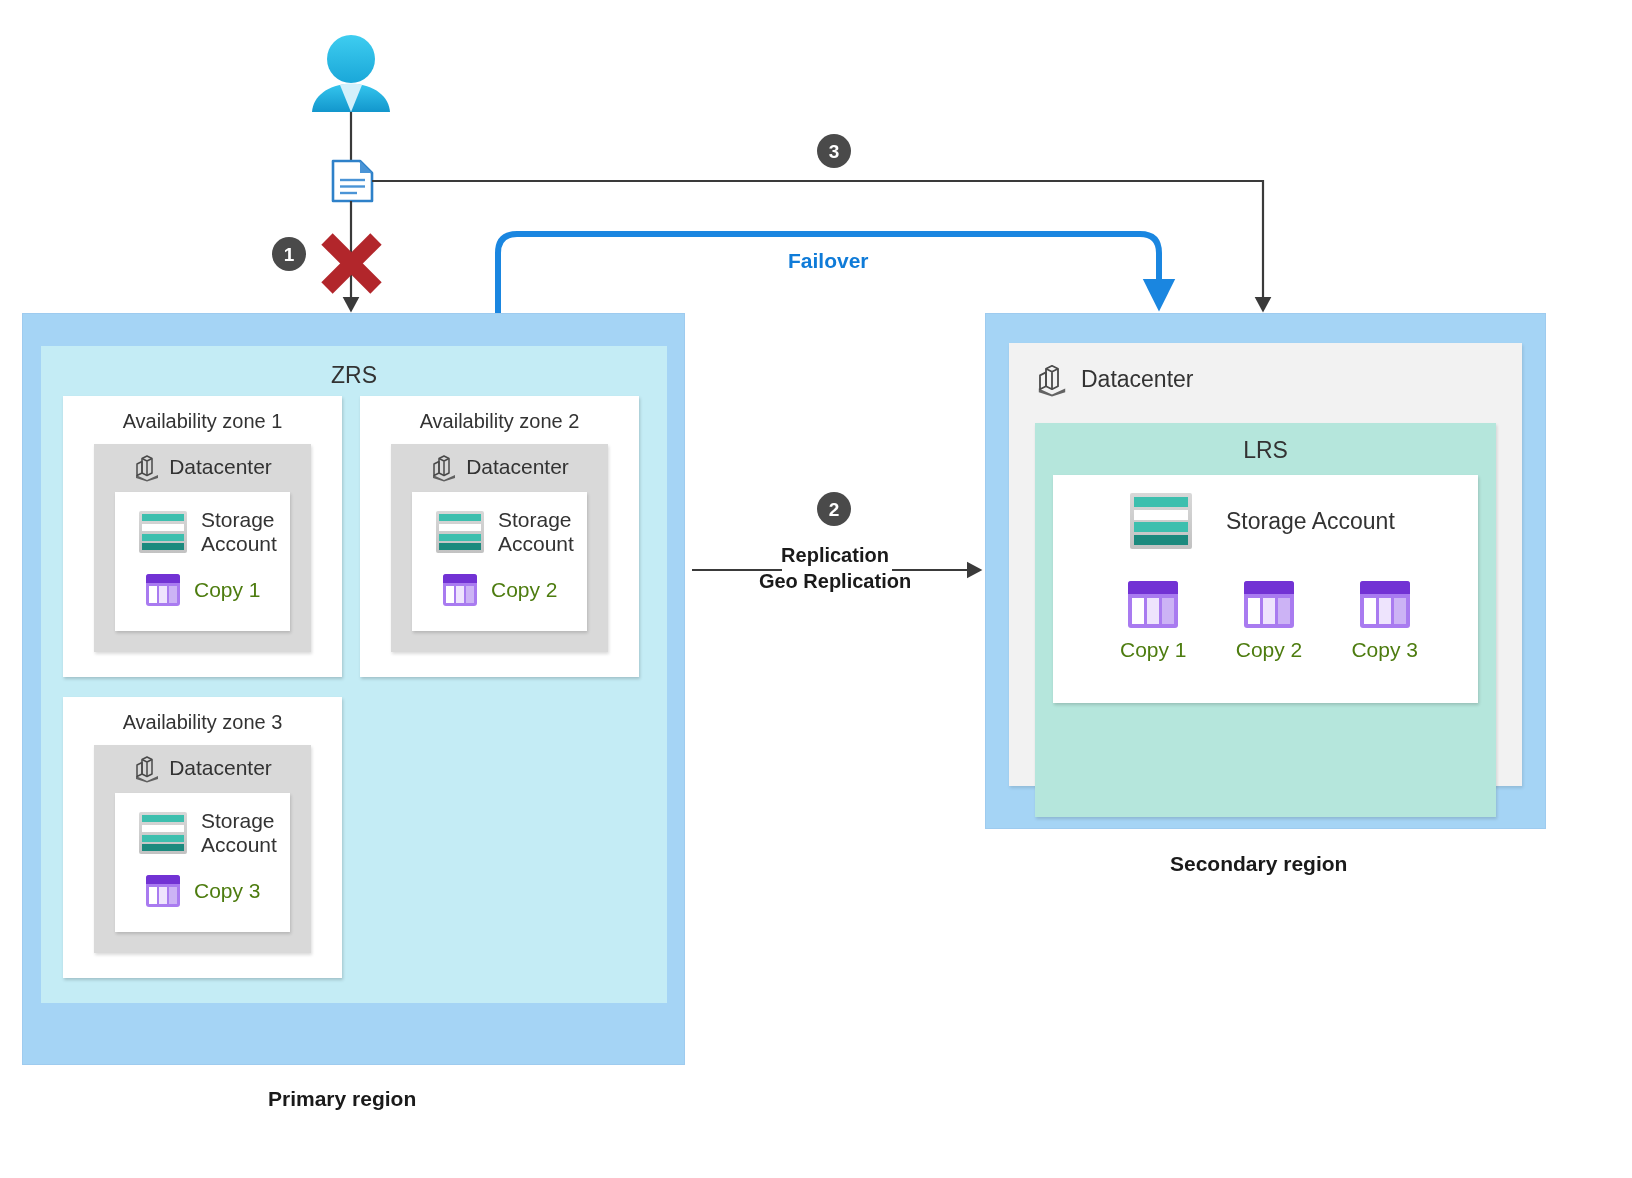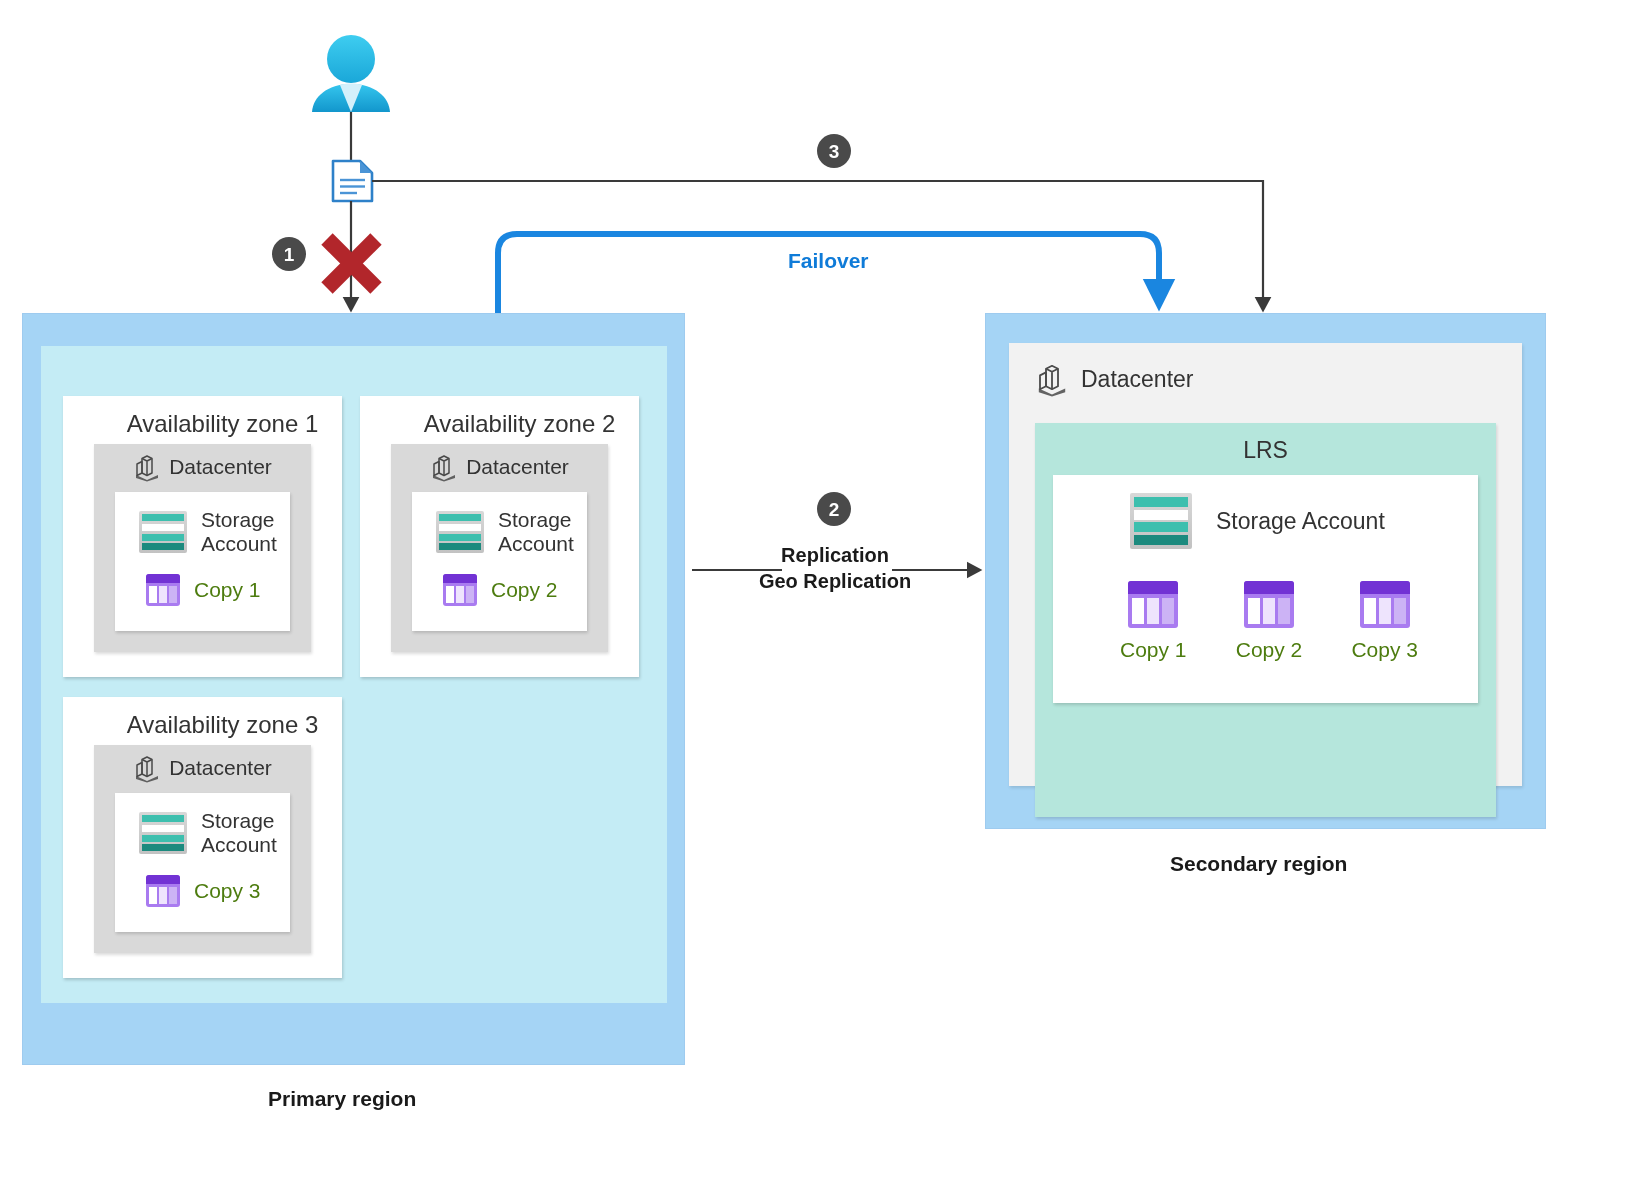--- a/index.html
+++ b/index.html
@@ -53,21 +53,21 @@
   }
 
   
   .lbl {
     font-size: 21px;
     color: #333333;
     line-height: 1.18;
     white-space: nowrap;
   }
   .lbl-zrs { font-size: 23px; }
-  .lbl-az  { font-size: 24px; padding-left: 20px; }
+  .lbl-az  { font-size: 20px; }
   .lbl-lrs { font-size: 23px; }
   .lbl-region {
     font-size: 21px;
     font-weight: bold;
     color: #1a1a1a;
     white-space: nowrap;
   }
   .lbl-geo {
     font-size: 20px;
     font-weight: bold;
@@ -240,20 +240,21 @@
 
   <div class="abs lbl-geo" style="left:735px; top:542px; width:200px;">
     <div>Replication</div>
     <div>Geo Replication</div>
   </div>
 
   <div class="abs region-outer" style="left:22px; top:313px; width:661px; height:750px;">
 
     <div class="abs zrs-box" style="left:18px; top:32px; width:626px; height:657px;">
 
+      <div class="abs lbl lbl-zrs ctr-text" style="left:0; top:16px; width:626px;">ZRS</div>
 
       <div class="abs az-box" style="left:22px; top:50px; width:279px; height:281px;">
         <div class="abs lbl lbl-az ctr-text" style="left:0; top:14px; width:279px;">Availability zone 1</div>
 
         <div class="abs dc-box" style="left:31px; top:48px; width:217px; height:208px;">
           <div class="abs row-flex" style="left:0; top:8px; width:217px; justify-content:center; gap:8px;">
             <svg width="28" height="30" viewBox="0 0 28 30">
               <g fill="none" stroke="#4a4a4a" stroke-width="1.5" stroke-linejoin="round">
                 <path d="M9 6.5 L14 4 L19 6.5 L19 21 L14 23.5 L9 21 z"></path>
                 <path d="M9 6.5 L14 9 L19 6.5 M14 9 L14 23.5"></path>
@@ -399,21 +400,21 @@
           </g>
         </svg>
         <span class="lbl-dc" style="font-size:23px;">Datacenter</span>
       </div>
 
       <div class="abs lrs-box" style="left:26px; top:80px; width:461px; height:394px;">
         <div class="abs lbl lbl-lrs ctr-text" style="left:0; top:14px; width:461px;">LRS</div>
 
         <div class="abs inner-white" style="left:18px; top:52px; width:425px; height:228px;">
 
-          <div class="abs row-flex" style="left:77px; top:18px; gap:24px;">
+          <div class="abs row-flex" style="left:77px; top:18px; gap:34px;">
             <div class="sa-icon sa-icon-lg">
               <i class="sa-b1"></i>
                 <i class="sa-b2"></i>
                 <i class="sa-b3"></i>
                 <i class="sa-b4"></i>
             </div>
             <span class="lbl-sa" style="font-size:23px;">Storage Account</span>
           </div>
 
           <div class="abs" style="left:67px; top:106px; width:298px; display:flex; justify-content:space-between;">

